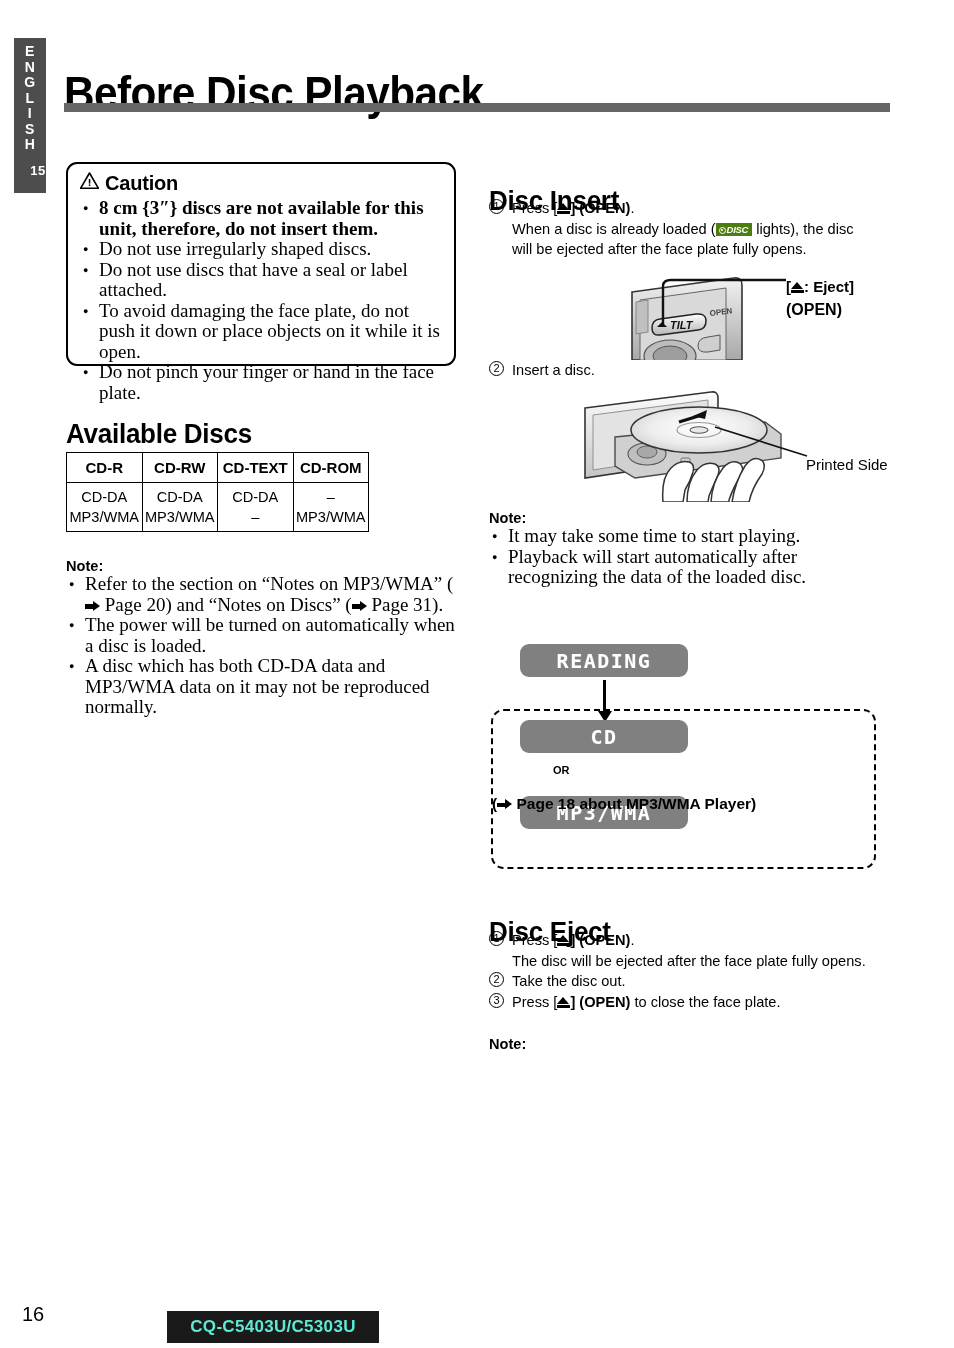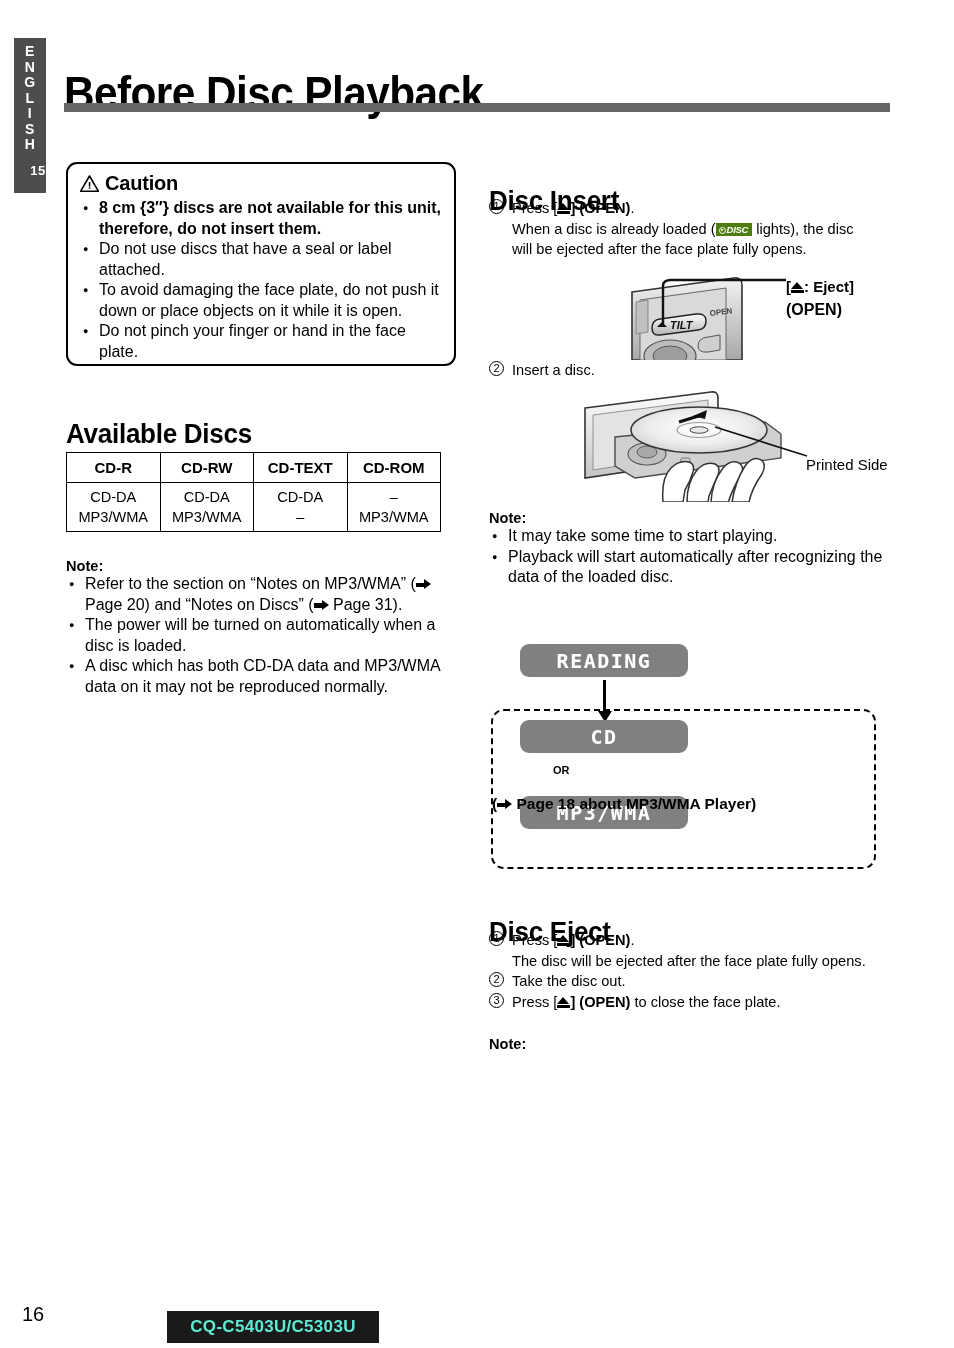--- a/index.html
+++ b/index.html
@@ -60,23 +60,24 @@
     letter-spacing: -0.3px;
     transform: scaleX(0.93);
     transform-origin: left center;
   }
   .note-head { font-size: 14.6px; font-weight: bold; }
 
   ul.bullets { list-style: none; margin: 0; padding: 0; }
   ul.bullets > li {
     position: relative;
     padding-left: 17px;
-    font-size: 16px;
+    font-size: 19px;
     line-height: 20.5px;
     margin: 0 0 0 0;
+    font-family: Liberation Serif, serif;
   }
   ul.bullets > li::before {
     content: "\25CF";
     position: absolute;
     left: 2px; top: -1px;
     font-size: 9px;
     line-height: 22px;
   }
   li.bold { font-weight: bold; }
 
@@ -148,40 +149,40 @@
   .caution-box {
     position: absolute;
     left: 66px; top: 162px;
     width: 390px; height: 204px;
     border: 2.2px solid #000;
     border-radius: 11px;
     padding: 8px 12px 0 12px;
   }
   .caution-title {
     font-size: 20px; font-weight: bold;
-    display: flex; align-items: center;
+    display: flex; 
     letter-spacing: -0.2px;
     margin-bottom: 3px;
   }
   .warn-tri {
     display: inline-block;
     width: 19px; height: 17px;
     margin-right: 6px;
     position: relative;
   }
   .warn-tri svg { display: block; }
   .caution-box ul.bullets > li { padding-left: 19px; }
   .caution-box ul.bullets > li::before { left: 3px; }
 
   
   .avail-title { position: absolute; left: 66px; top: 395px; font-size: 28px; }
   .disc-table {
     position: absolute;
     left: 66px; top: 452px;
-    width: 375px;
+    width: 303px;
     border-collapse: collapse;
     table-layout: fixed;
   }
   .disc-table th, .disc-table td {
     border: 1.6px solid #000;
     text-align: center;
     font-size: 14.6px;
     padding: 6px 2px;
   }
   .disc-table th { font-weight: bold; font-size: 15px; }
@@ -323,20 +324,21 @@
       <svg width="19" height="17" viewBox="0 0 19 17">
         <polygon points="9.5,1 18.3,16.2 0.7,16.2" fill="none" stroke="#000" stroke-width="1.6" stroke-linejoin="round"></polygon>
         <rect x="8.8" y="7" width="1.5" height="4.6" fill="#000"></rect>
         <rect x="8.8" y="12.4" width="1.5" height="1.5" fill="#000"></rect>
       </svg>
     </span>
     <span>Caution</span>
   </div>
   <ul class="bullets">
     <li class="bold">8 cm {3″} discs are not available for this unit, therefore, do not insert them.</li>
+    <li>Do not use irregularly shaped discs.</li>
     <li>Do not use discs that have a seal or label attached.</li>
     <li>To avoid damaging the face plate, do not push it down or place objects on it while it is open.</li>
     <li>Do not pinch your finger or hand in the face plate.</li>
   </ul>
 </div>
 
 <h2 class="h2 avail-title">Available Discs</h2>
 
 <table class="disc-table">
   <thead>

